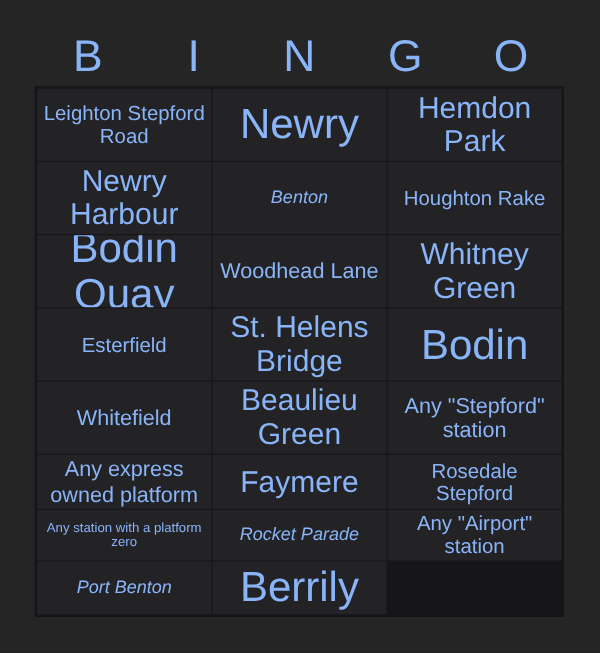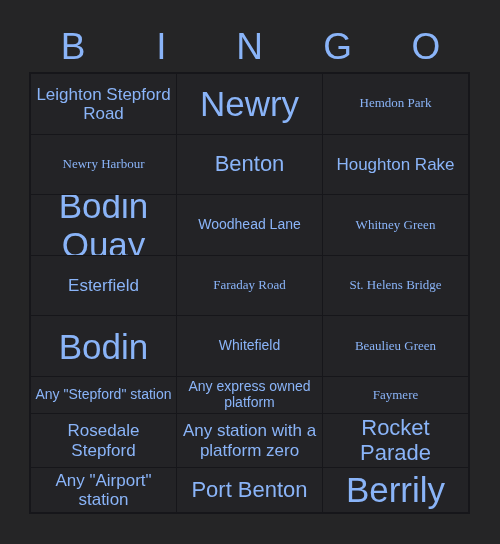--- a/index.html
+++ b/index.html
@@ -73,25 +73,25 @@
   .bingo-cell .cell-text {
     color: #8ab4f8;
     line-height: 1.13;
     width: 100%;
     word-wrap: break-word;
     white-space: pre-line;
   }
 
   
   .sz-xl .cell-text { font-size: 35px; }
-  .sz-lg .cell-text { font-size: 22px; }
-  .sz-md .cell-text { font-size: 13px; font-family: Liberation Serif, serif; }
+  .sz-lg .cell-text { font-size: 15px; font-style: italic; }
+  .sz-md .cell-text { font-size: 25px; }
   .sz-sm .cell-text { font-size: 17px; }
-  .sz-xs .cell-text { font-size: 14px; }
-  .sz-xxs .cell-text { font-size: 17px; }
+  .sz-xs .cell-text { font-size: 18px; }
+  .sz-xxs .cell-text { font-size: 11px; }
 </style>
 </head>
 <body>
 
 <div class="card">
 
   <div class="bingo-header">
     <div class="letter">B</div>
     <div class="letter">I</div>
     <div class="letter">N</div>
@@ -124,23 +124,20 @@
       <div class="bingo-cell sz-xs">
         <span class="cell-text">Woodhead Lane</span>
       </div>
       <div class="bingo-cell sz-md">
         <span class="cell-text">Whitney Green</span>
       </div>
       <div class="bingo-cell sz-sm">
         <span class="cell-text">Esterfield</span>
       </div>
       <div class="bingo-cell sz-md">
-        <span class="cell-text">Faraday Road</span>
-      </div>
-      <div class="bingo-cell sz-md">
         <span class="cell-text">St. Helens Bridge</span>
       </div>
       <div class="bingo-cell sz-xl">
         <span class="cell-text">Bodin</span>
       </div>
       <div class="bingo-cell sz-xs">
         <span class="cell-text">Whitefield</span>
       </div>
       <div class="bingo-cell sz-md">
         <span class="cell-text">Beaulieu Green</span>

